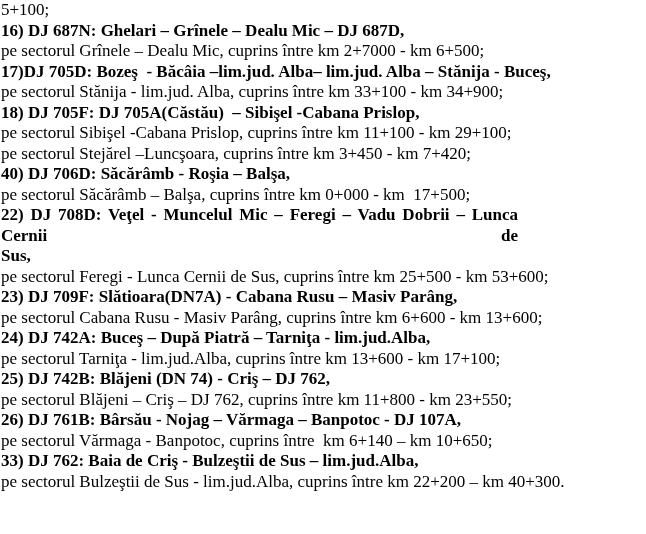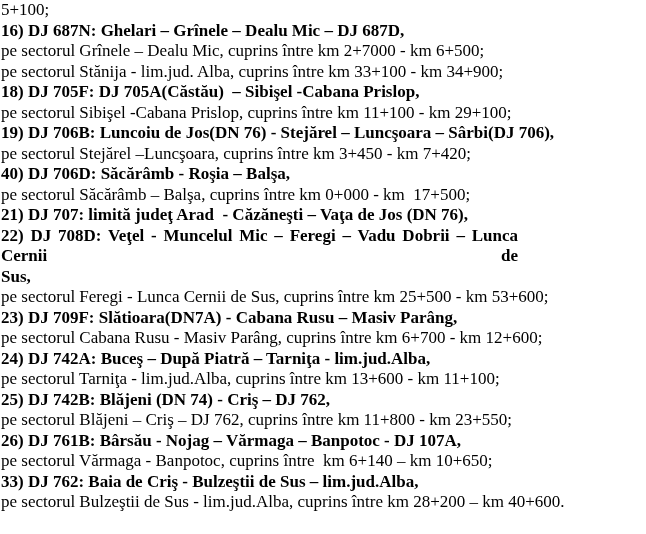--- a/index.html
+++ b/index.html
@@ -38,34 +38,33 @@
     padding-right: 12px;
   }
 </style>
 </head>
 <body>
 
 <main class="doc">
     <div class="line">5+100;</div>
     <div class="line bold">16) DJ 687N: Ghelari – Grînele – Dealu Mic – DJ 687D,</div>
     <div class="line indent">pe sectorul Grînele – Dealu Mic, cuprins între km 2+7000 - km 6+500;</div>
+    <div class="line bold">17)DJ 705D: Bozeş  - Băcâia –lim.jud. Alba– lim.jud. Alba – Stănija - Buceş,</div>
     <div class="line indent">pe sectorul Stănija - lim.jud. Alba, cuprins între km 33+100 - km 34+900;</div>
     <div class="line bold">18) DJ 705F: DJ 705A(Căstău)  – Sibişel -Cabana Prislop,</div>
     <div class="line indent">pe sectorul Sibişel -Cabana Prislop, cuprins între km 11+100 - km 29+100;</div>
-    <div class="line bold">19) DJ 706B: Luncoiu de Jos(DN 76) - Stejărel – Luncşoara – Sârbi(DJ 706),</div>
     <div class="line indent">pe sectorul Stejărel –Luncşoara, cuprins între km 3+450 - km 7+420;</div>
     <div class="line bold">40) DJ 706D: Săcărâmb - Roşia – Balşa,</div>
     <div class="line indent">pe sectorul Săcărâmb – Balşa, cuprins între km 0+000 - km  17+500;</div>
-    <div class="line bold">21) DJ 707: limită judeţ Arad  - Căzăneşti – Vaţa de Jos (DN 76),</div>
     <div class="line bold justify">22) DJ 708D: Veţel  - Muncelul Mic – Feregi – Vadu Dobrii – Lunca Cernii de</div>
     <div class="line bold">Sus,</div>
     <div class="line indent">pe sectorul Feregi - Lunca Cernii de Sus, cuprins între km 25+500 - km 53+600;</div>
     <div class="line bold">23) DJ 709F: Slătioara(DN7A) - Cabana Rusu – Masiv Parâng,</div>
-    <div class="line indent">pe sectorul Cabana Rusu - Masiv Parâng, cuprins între km 6+700 - km 12+600;</div>
+    <div class="line indent">pe sectorul Cabana Rusu - Masiv Parâng, cuprins între km 6+600 - km 13+600;</div>
     <div class="line bold">24) DJ 742A: Buceş – După Piatră – Tarniţa - lim.jud.Alba,</div>
-    <div class="line indent">pe sectorul Tarniţa - lim.jud.Alba, cuprins între km 13+600 - km 11+100;</div>
+    <div class="line indent">pe sectorul Tarniţa - lim.jud.Alba, cuprins între km 13+600 - km 17+100;</div>
     <div class="line bold">25) DJ 742B: Blăjeni (DN 74) - Criş – DJ 762,</div>
     <div class="line indent">pe sectorul Blăjeni – Criş – DJ 762, cuprins între km 11+800 - km 23+550;</div>
     <div class="line bold">26) DJ 761B: Bârsău - Nojag – Vărmaga – Banpotoc - DJ 107A,</div>
     <div class="line indent">pe sectorul Vărmaga - Banpotoc, cuprins între  km 6+140 – km 10+650;</div>
     <div class="line bold">33) DJ 762: Baia de Criş - Bulzeştii de Sus – lim.jud.Alba,</div>
-    <div class="line indent">pe sectorul Bulzeştii de Sus - lim.jud.Alba, cuprins între km 28+200 – km 40+600.</div>
+    <div class="line indent">pe sectorul Bulzeştii de Sus - lim.jud.Alba, cuprins între km 22+200 – km 40+300.</div>
   </main>
 
 </body></html>

